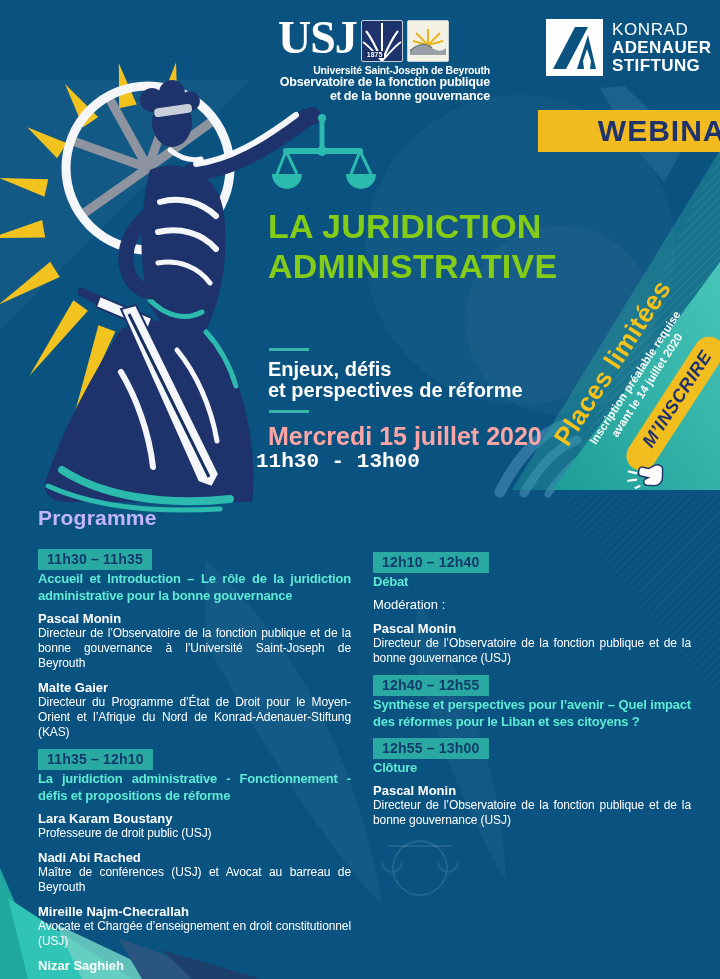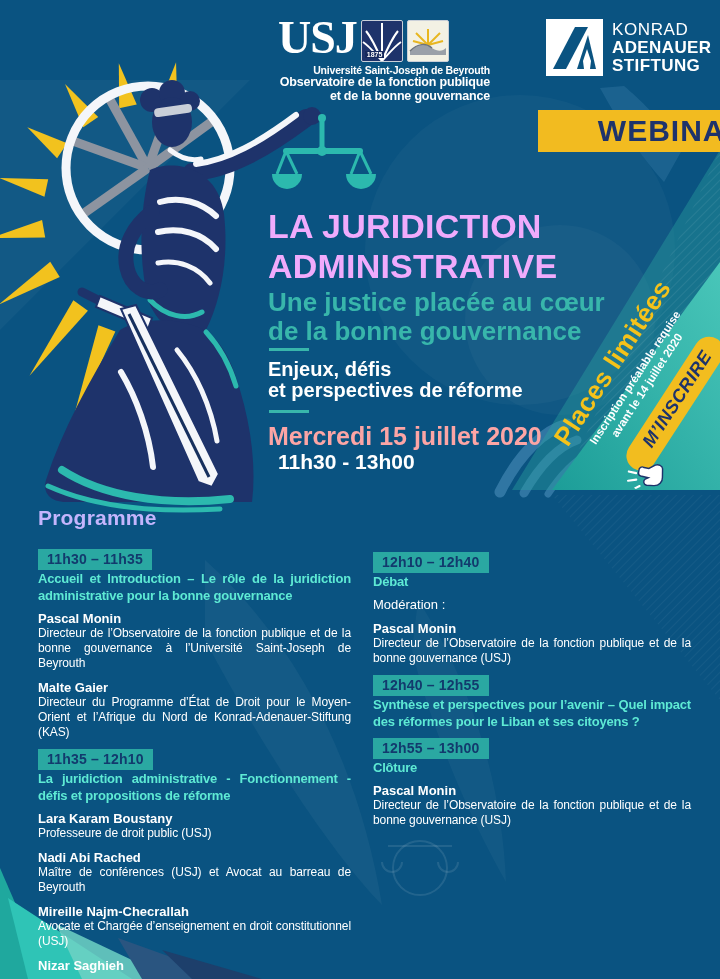--- a/index.html
+++ b/index.html
@@ -28,28 +28,28 @@
   .kas-l2,.kas-l3{font-size:17px;font-weight:bold;letter-spacing:0.4px;line-height:18px;}
 
   
   .webinar{
     position:absolute;left:538px;top:110px;width:174px;height:42px;
     background:#F2BB20;color:#1E336B;font-size:30px;font-weight:bold;
     display:flex;align-items:center;justify-content:center;letter-spacing:1px;padding-left:48px;
   }
 
   
-  .hero-title{position:absolute;left:268px;top:206px;color:#f0abfc;font-size:34px;line-height:40px;font-weight:bold;letter-spacing:0.2px;}
+  .hero-title{position:absolute;left:268px;top:206px;color:#84cc16;font-size:34px;line-height:40px;font-weight:bold;letter-spacing:0.2px;}
   .hero-subtitle{position:absolute;left:268px;top:288px;color:#38B6AB;font-size:26px;line-height:29px;font-weight:bold;}
   .dash{position:absolute;left:269px;width:40px;height:3px;background:#38B6AB;}
   .dash-1{top:348px;}
   .dash-2{top:410px;}
   .hero-tagline{position:absolute;left:268px;top:359px;color:#fff;font-size:20px;line-height:21px;font-weight:bold;}
   .hero-date{position:absolute;left:268px;top:422px;color:#fca5a5;font-size:25px;font-weight:bold;}
-  .hero-time{position:absolute;left:278px;top:450px;color:#fff;font-size:21px;font-weight:bold;}
+  .hero-time{position:absolute;left:256px;top:450px;color:#fff;font-size:21px;font-weight:bold;font-family:Liberation Mono, monospace;}
 
   
   .ribbon{
     position:absolute;left:530px;top:462px;width:256px;text-align:center;
     transform:rotate(-57deg);transform-origin:0 0;
   }
   .ribbon-headline{color:#F5C21A;font-size:26px;font-weight:bold;letter-spacing:0.3px;}
   .ribbon-note{color:#fff;font-size:11.5px;font-weight:bold;line-height:13.5px;margin-top:5px;}
   .ribbon-cta-wrap{position:relative;display:inline-block;margin-top:12px;}
   .ribbon-cta{
@@ -247,24 +247,20 @@
       <div class="kas-l3">STIFTUNG</div>
     </div>
   </div>
 
   <div class="webinar">WEBINAR</div>
 
   <div class="hero-title">
     <div>LA JURIDICTION</div>
     <div>ADMINISTRATIVE</div>
   </div>
-  <div class="hero-subtitle">
-    <div>Une justice placée au cœur</div>
-    <div>de la bonne gouvernance</div>
-  </div>
   <div class="dash dash-1"></div>
   <div class="hero-tagline">
     <div>Enjeux, défis</div>
     <div>et perspectives de réforme</div>
   </div>
   <div class="dash dash-2"></div>
   <div class="hero-date">Mercredi 15 juillet 2020</div>
   <div class="hero-time">11h30 - 13h00</div>
 
   <div class="ribbon">

